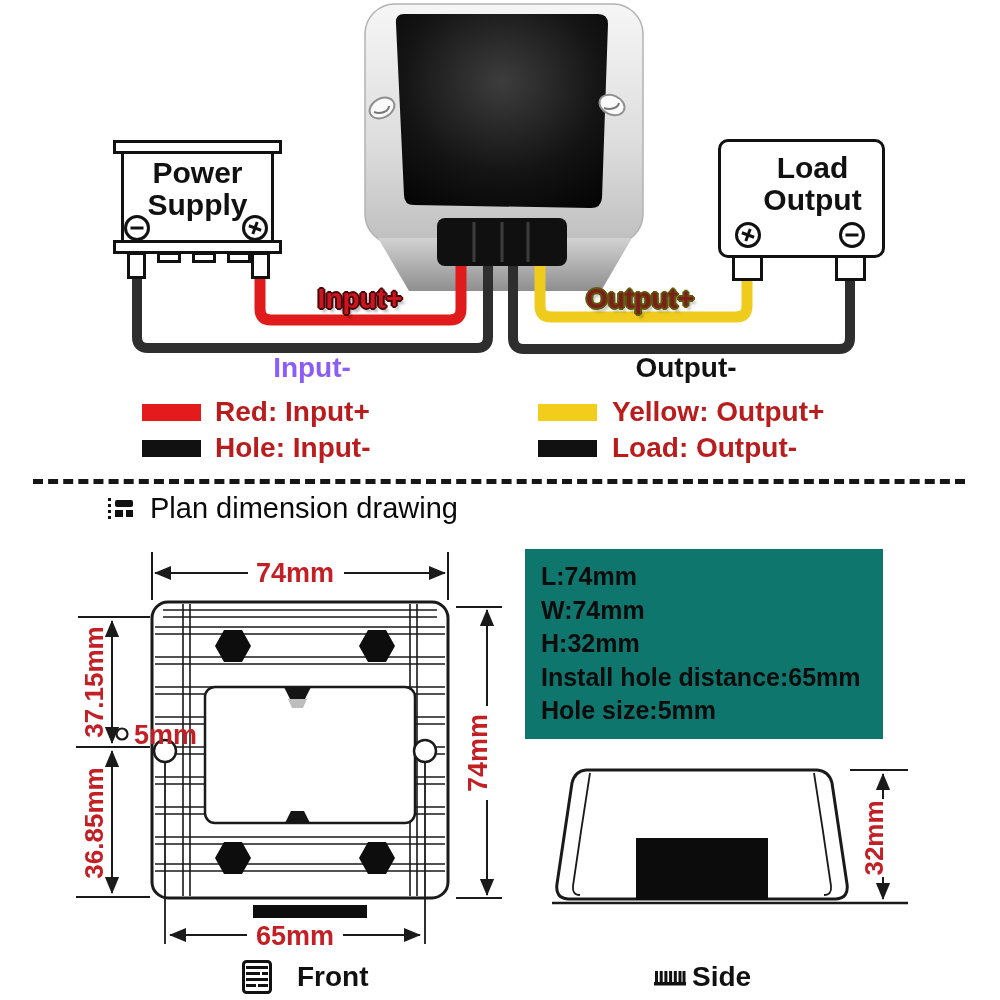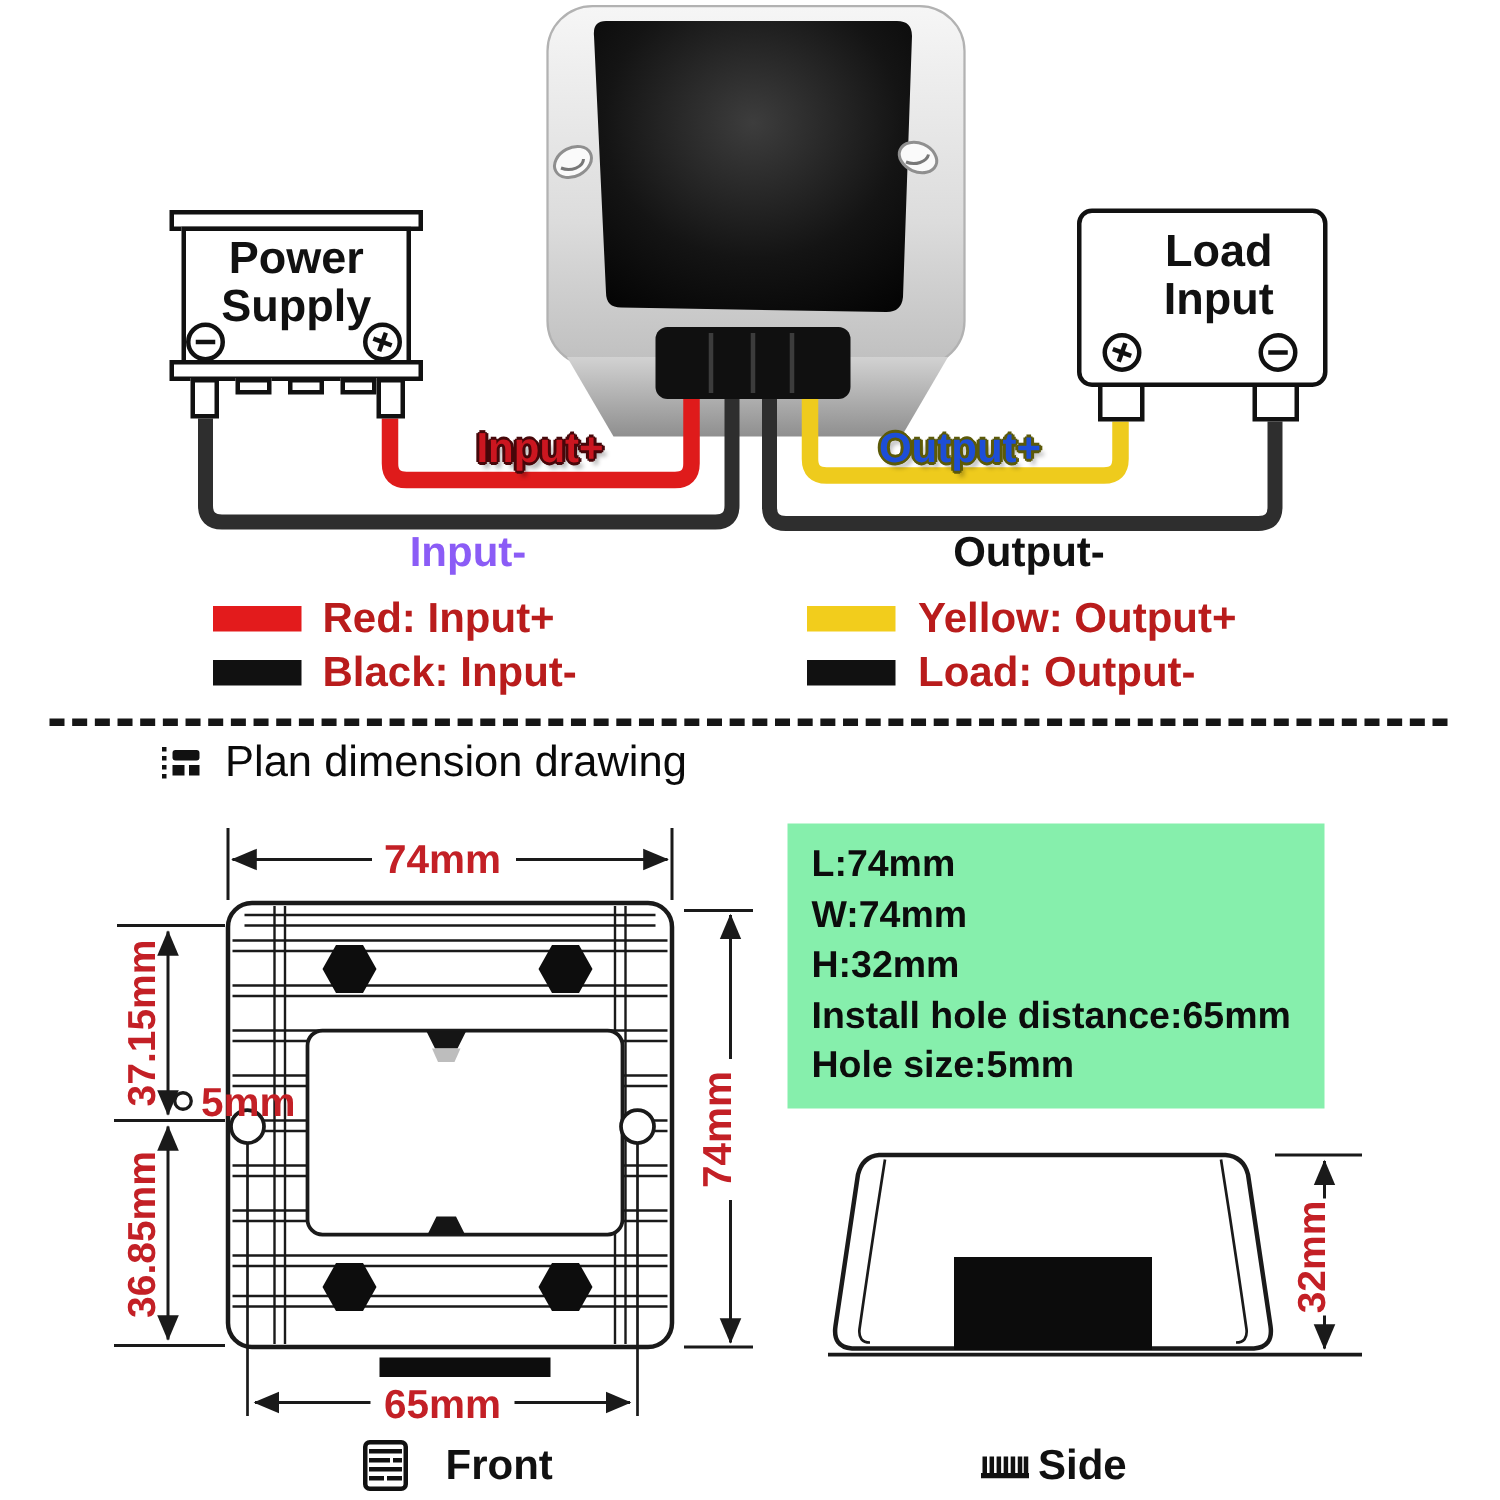--- a/index.html
+++ b/index.html
@@ -29,41 +29,41 @@
   .ld-foot{position:absolute;background:#fff;border:3px solid #111;box-sizing:border-box;
            top:116px;width:31px;height:26px;}
   .ld-foot-l{left:14px}.ld-foot-r{left:117px}
   .ld .box-title{top:13px;}
 
   
   .wire-label{position:absolute;width:140px;text-align:center;font-weight:bold;font-size:28px;}
   .lbl-input-plus{left:290px;top:283px;color:#cb1620;
     text-shadow:-2px 0 #46070a,2px 0 #46070a,0 -2px #46070a,0 2px #46070a,
                 -1px -1px #46070a,1px 1px #46070a,-1px 1px #46070a,1px -1px #46070a,3px 4px 3px rgba(0,0,0,.3);}
-  .lbl-output-plus{left:570px;top:283px;color:#1d4ed8;
+  .lbl-output-plus{left:570px;top:283px;color:#7f1d1d;
     text-shadow:-2px 0 #5c5a08,2px 0 #5c5a08,0 -2px #5c5a08,0 2px #5c5a08,
                 -1px -1px #5c5a08,1px 1px #5c5a08,-1px 1px #5c5a08,1px -1px #5c5a08,3px 4px 3px rgba(0,0,0,.25);}
   .lbl-input-minus{left:242px;top:352px;color:#8b5cf6;}
   .lbl-output-minus{left:616px;top:352px;color:#111;}
 
   
   .swatch{position:absolute;width:59px;height:17px;}
   .sw-red{left:142px;top:404px;background:#e31b1c;}
   .sw-black1{left:142px;top:440px;background:#111;}
   .sw-yellow{left:538px;top:404px;background:#f2cd1c;}
   .sw-black2{left:538px;top:440px;background:#111;}
   .legend-text{position:absolute;font-weight:bold;font-size:28px;color:#b91c1c;white-space:nowrap;}
   .lt1{left:215px;top:396px;}.lt2{left:215px;top:432px;}
   .lt3{left:612px;top:396px;}.lt4{left:612px;top:432px;}
 
   .divider{left:33px;top:479px;width:932px;border-top:5px dashed #161616;}
 
   
   .heading{left:150px;top:492px;font-size:29px;color:#0a0a0a;}
-  .specs{left:525px;top:549px;width:358px;height:190px;background:#86efac;
+  .specs{left:525px;top:549px;width:358px;height:190px;background:#0f766e;
          box-sizing:border-box;padding:11px 16px;}
   .specs div{font-weight:bold;font-size:25px;line-height:33.5px;color:#0c0c0c;white-space:nowrap;}
   .view-label{position:absolute;font-weight:bold;font-size:28px;color:#111;}
   .vl-front{left:280px;top:961px;margin-left:17px;}
   .vl-side{left:692px;top:961px;}
 </style>
 </head>
 <body>
 
 <div class="stage">
@@ -195,21 +195,21 @@
     <div class="ps-part ps-tab t2"></div>
     <div class="ps-part ps-tab t3"></div>
   </div>
 
   <div class="abs ld">
     <div class="ld-foot ld-foot-l"></div>
     <div class="ld-foot ld-foot-r"></div>
     <div class="ld-shell"></div>
     <div class="box-title">
       <div>Load</div>
-      <div>Input</div>
+      <div>Output</div>
     </div>
     <svg class="terminal" style="left:16px;top:82px" viewBox="0 0 28 28">
       <circle cx="14" cy="14" r="11.5" fill="#fff" stroke="#111" stroke-width="3"></circle>
       <g transform="rotate(20 14 14)" stroke="#111" stroke-width="3">
         <line x1="7.5" y1="14" x2="20.5" y2="14"></line>
           <line x1="14" y1="7.5" x2="14" y2="20.5"></line>
       </g>
     </svg>
     <svg class="terminal" style="left:120px;top:82px" viewBox="0 0 28 28">
       <circle cx="14" cy="14" r="11.5" fill="#fff" stroke="#111" stroke-width="3"></circle>
@@ -218,21 +218,21 @@
   </div>
 
   <div class="wire-label lbl-input-plus">Input+</div>
   <div class="wire-label lbl-output-plus">Output+</div>
   <div class="wire-label lbl-input-minus">Input-</div>
   <div class="wire-label lbl-output-minus">Output-</div>
 
   <div class="swatch sw-red abs"></div>
   <div class="legend-text lt1">Red: Input+</div>
   <div class="swatch sw-black1 abs"></div>
-  <div class="legend-text lt2">Black: Input-</div>
+  <div class="legend-text lt2">Hole: Input-</div>
   <div class="swatch sw-yellow abs"></div>
   <div class="legend-text lt3">Yellow: Output+</div>
   <div class="swatch sw-black2 abs"></div>
   <div class="legend-text lt4">Load: Output-</div>
 
   <div class="abs divider"></div>
 
   <svg class="abs" style="left:108px;top:497px" width="28" height="24" viewBox="0 0 28 24">
     <g fill="#111">
       <rect x="0" y="1" width="3" height="3"></rect>

